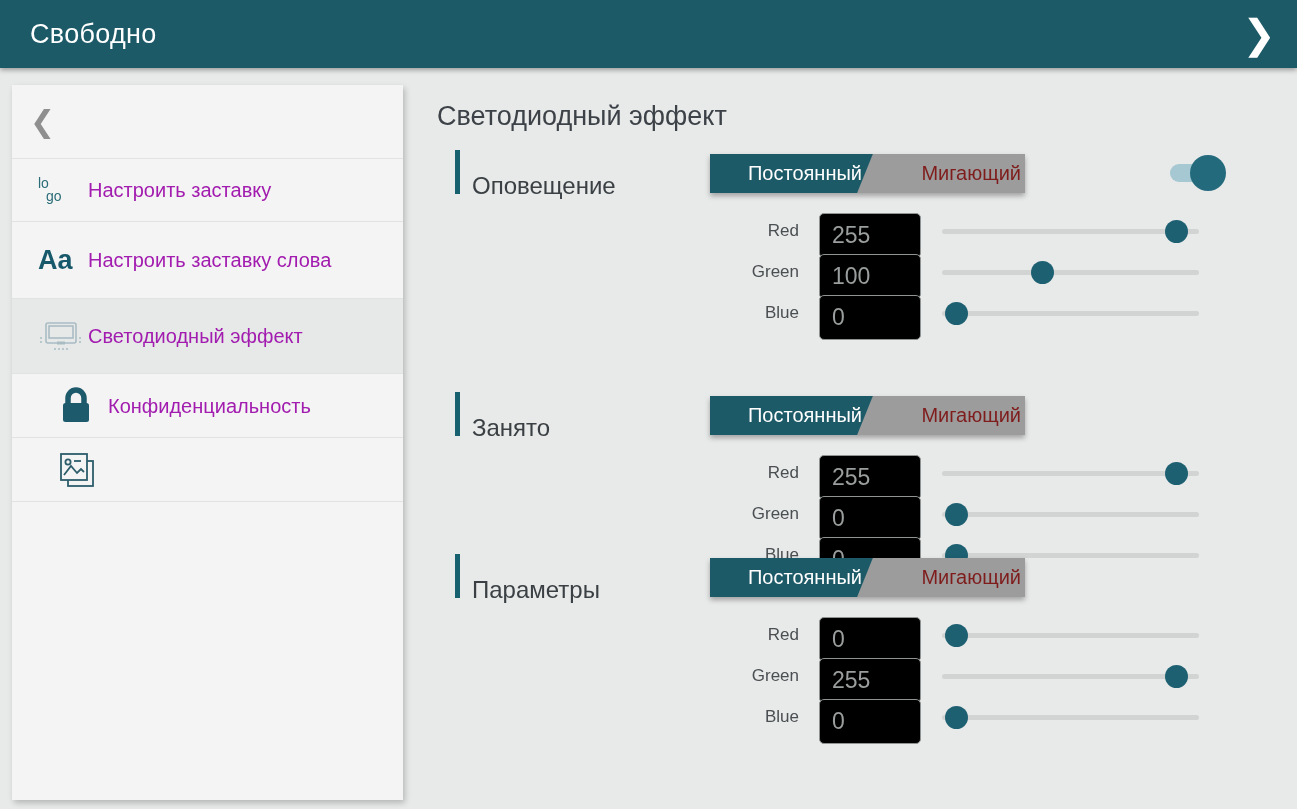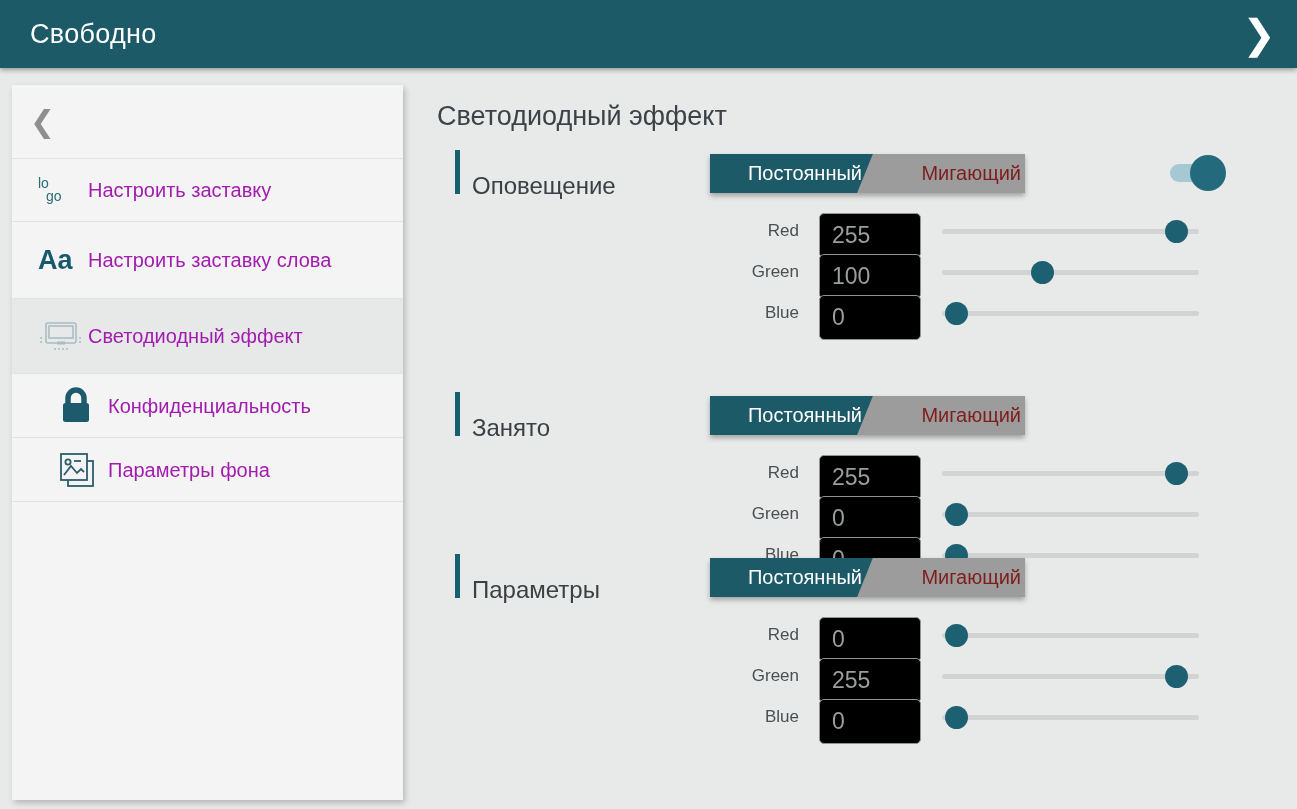--- a/index.html
+++ b/index.html
@@ -185,21 +185,20 @@
   <div class="side-item si-h64">
     <span class="side-icon">
       <svg width="40" height="40" viewBox="0 0 40 40" fill="none" stroke="#2d5d6b" stroke-width="1.8">
         <rect x="10" y="11" width="25" height="25"></rect>
         <rect x="3" y="4" width="26" height="26" fill="#f4f4f4"></rect>
         <circle cx="10" cy="12" r="2.6"></circle>
         <line x1="16" y1="11" x2="23" y2="11"></line>
         <polyline points="6,25 13,16 19,23 23,19 26,22"></polyline>
       </svg>
     </span>
-    <span class="side-label">Параметры фона</span>
   </div>
 </div>
 
 <div class="main-title">Светодиодный эффект</div>
 
 <div class="section sec-1">
   <div class="sec-bar"></div>
   <div class="sec-name">Оповещение</div>
   <div class="segmented">
     <div class="seg-on-bg"></div>

